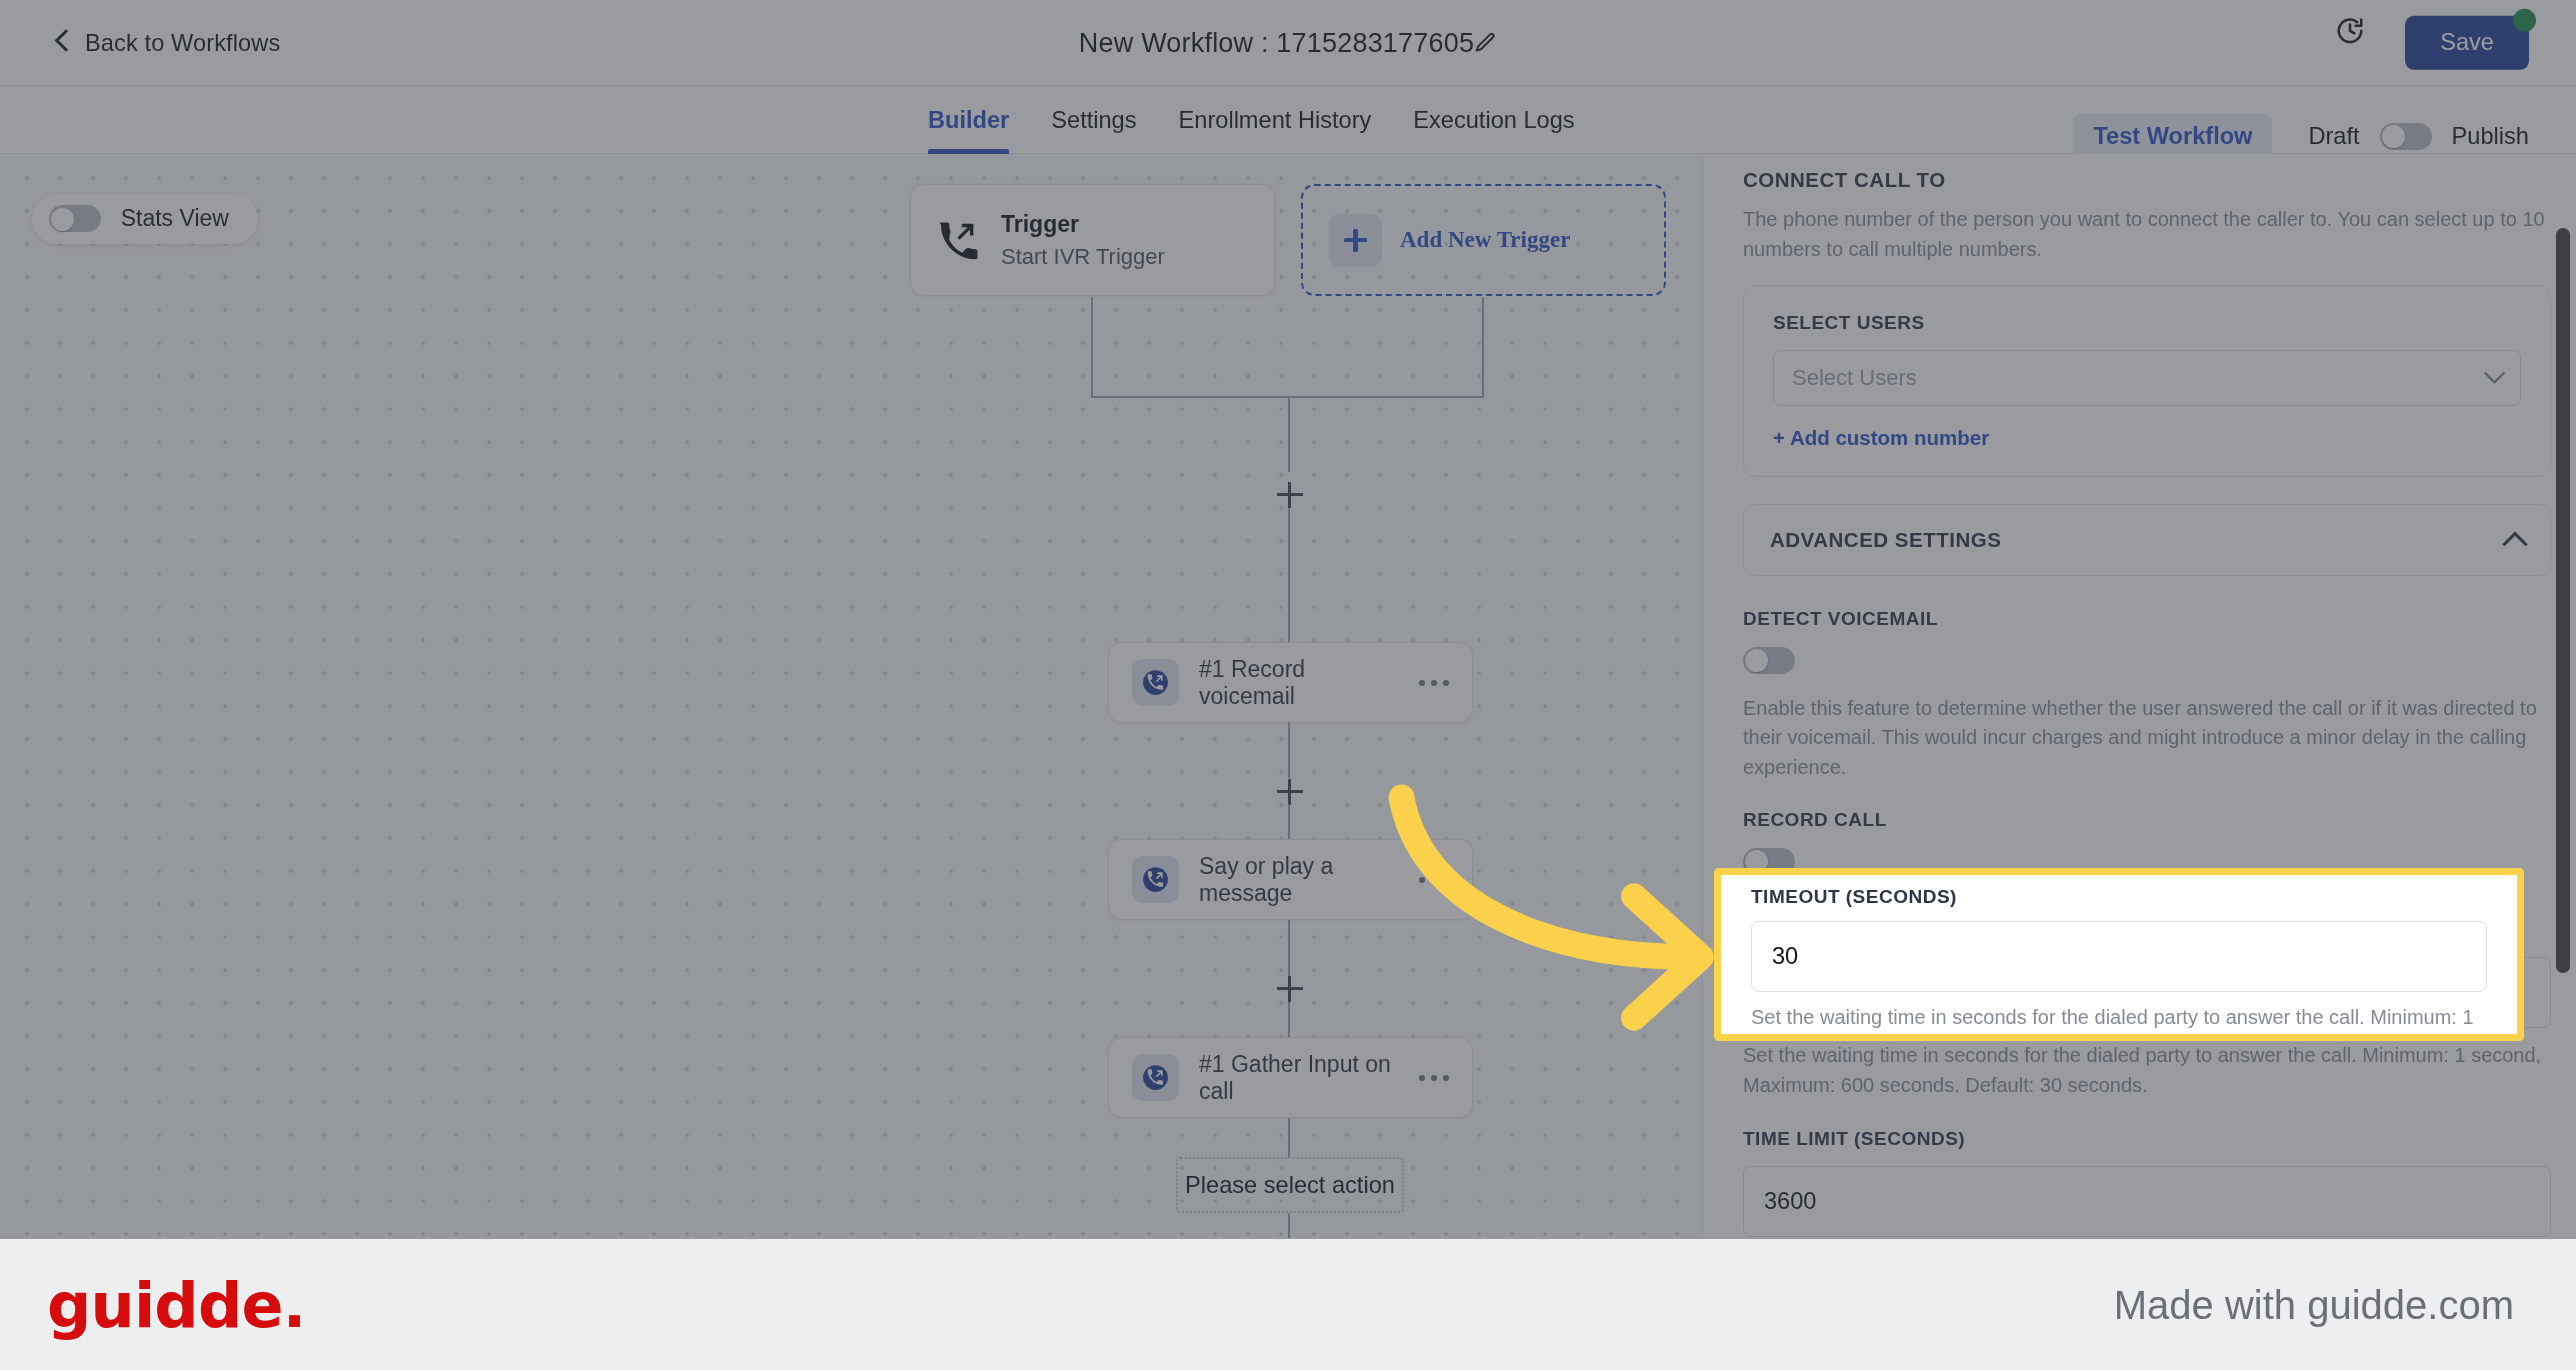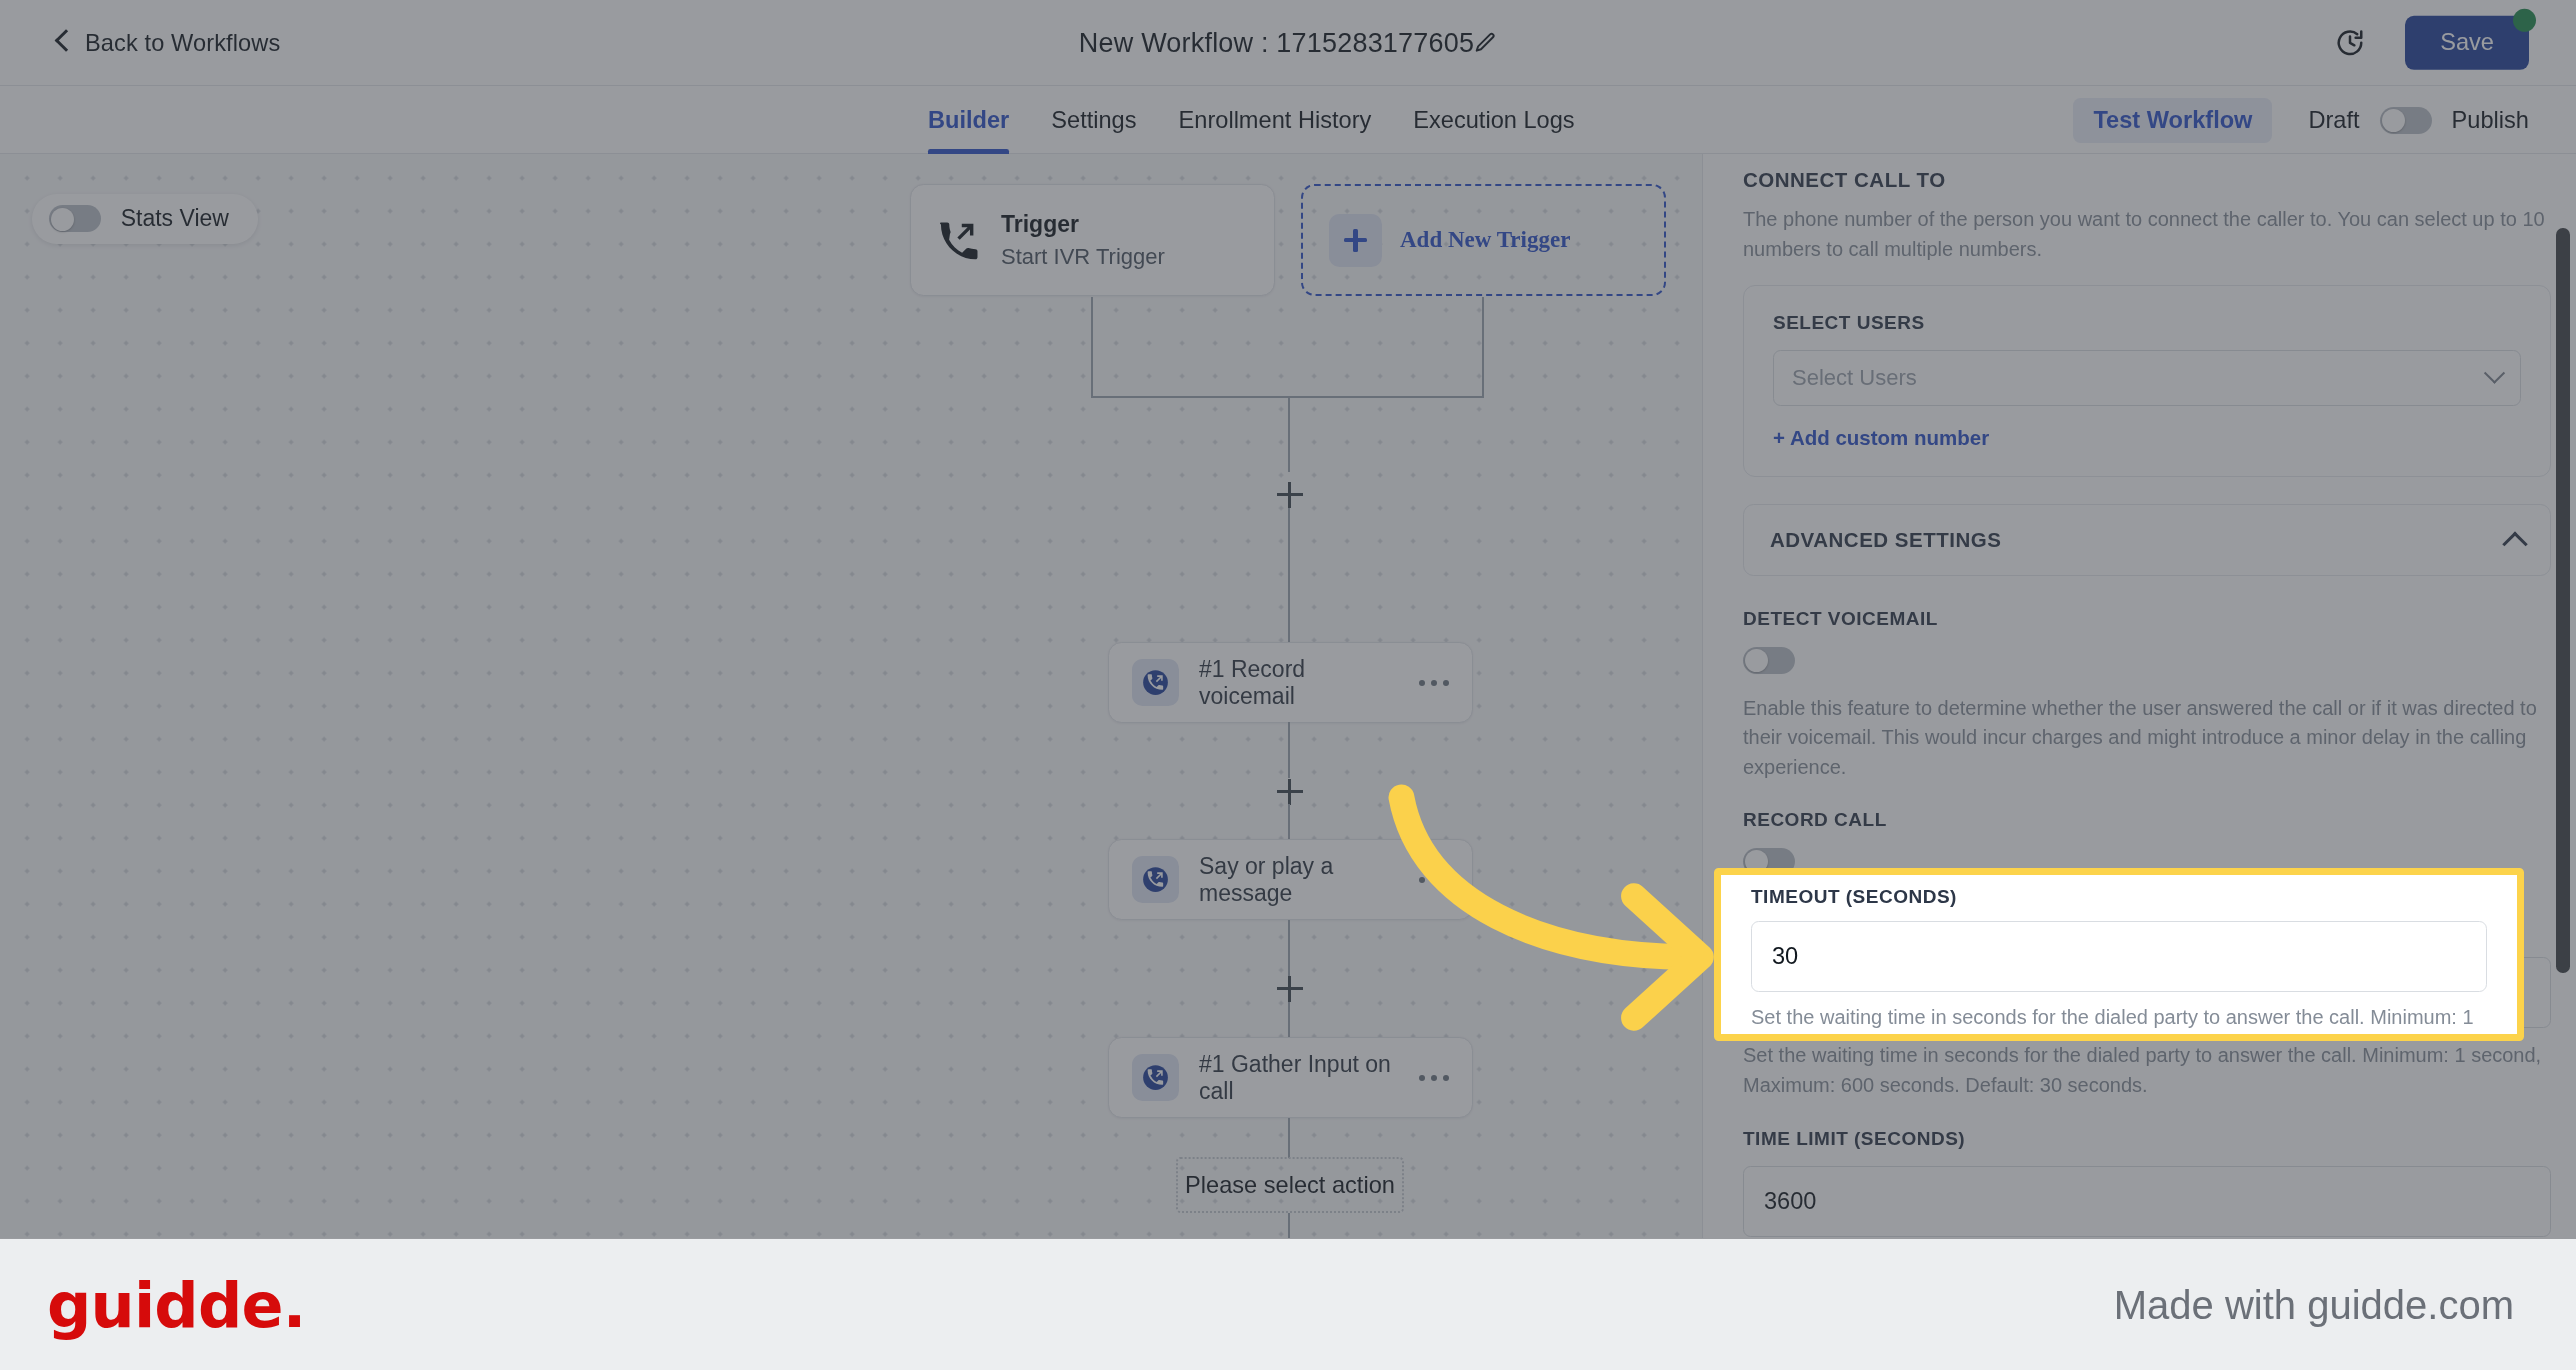--- a/index.html
+++ b/index.html
@@ -37,21 +37,21 @@
     border-bottom: 3.4px solid #11181f; transform: rotate(45deg);
   }
   .wf-title-wrap {
     position: absolute; left: 50%; top: 50%; transform: translate(-50%,-50%);
     display: flex; align-items: center; white-space: nowrap;
   }
   .wf-title { font-size: 27px; color: #11181f; letter-spacing: 0.2px; }
   .pencil-icon { width: 23px; height: 23px; display: block; }
   .topbar-right {
     position: absolute; right: 47px; top: 50%; transform: translateY(-50%);
-    display: flex; align-items: center; gap: 40px;
+    display: flex; gap: 40px;
   }
   .history-icon { width: 30px; height: 30px; display:block; }
   .save-btn {
     position: relative;
     background: #21409a; color: #fff; font-size: 23.6px;
     padding: 13.7px 35px; border-radius: 9px; border: none;
     font-family: "Liberation Sans", sans-serif; cursor: pointer;
   }
   .save-dot {
     position: absolute; right: -6.8px; top: -6.8px;
@@ -68,21 +68,21 @@
     font-size: 23.6px; color: #11181f; padding: 0 21px; height: 68px;
     display: flex; align-items: center; position: relative; cursor: pointer;
     white-space: nowrap;
   }
   .tab.active { color: #2b50c8; font-weight: 600; }
   .tab.active::after {
     content:""; position:absolute; left: 21px; right: 21px; bottom: 0;
     height: 4.6px; background: #2b50c8; border-radius: 2.3px 2.3px 0 0;
   }
   .nav-right {
-    position: absolute; right: 47px; top: 0; height: 68px;
+    position: absolute; right: 47px; top: 16px; height: 68px;
     display: flex; align-items: center; gap: 36px;
   }
   .test-wf-btn {
     font-size: 23.6px; color: #2b50c8; font-weight: 600;
     background: #e8ecf7; padding: 9px 20px; border-radius: 7.6px;
     border: none; font-family: "Liberation Sans", sans-serif; cursor: pointer;
     white-space: nowrap;
   }
   .pub-group { display: flex; align-items: center; gap: 20px; }
   .pub-label { font-size: 23.6px; color: #11181f; white-space: nowrap; }

